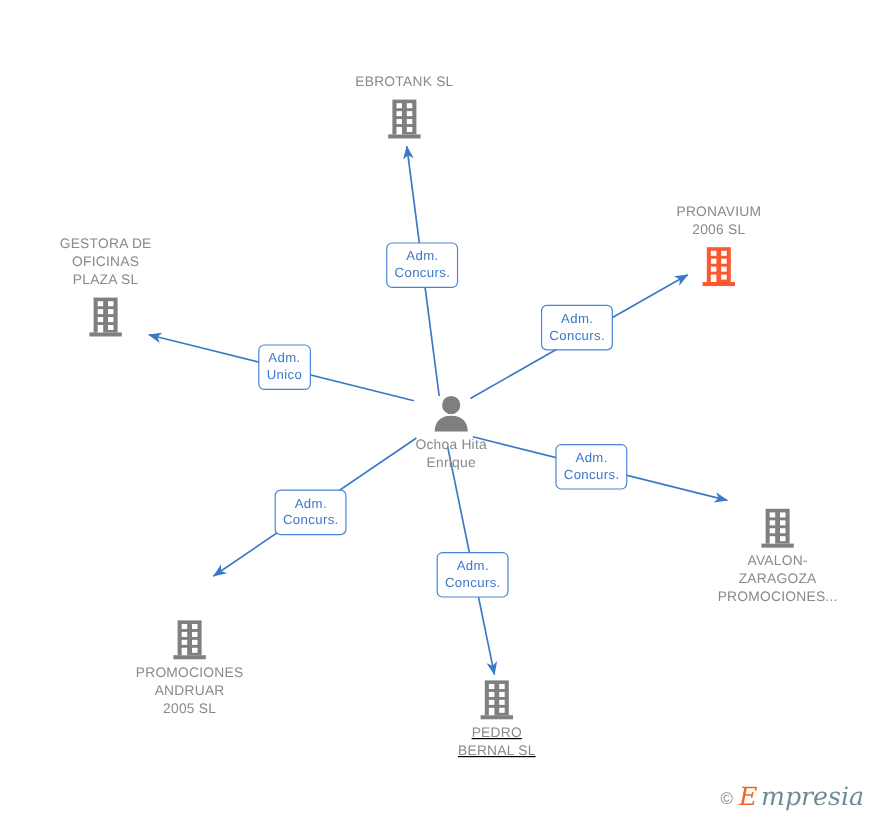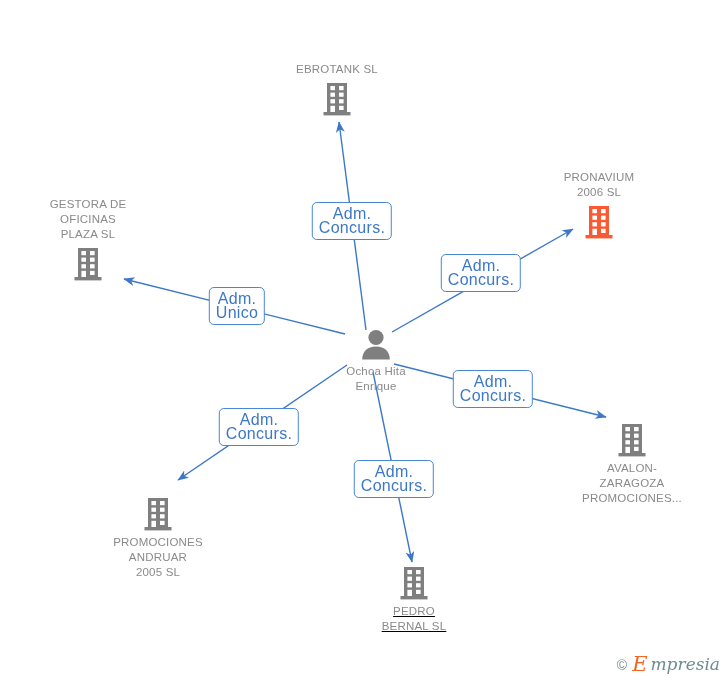--- a/index.html
+++ b/index.html
@@ -56,21 +56,21 @@
     height: 32px;
     display: block;
   }
   .edge-label {
     position: absolute;
     box-sizing: border-box;
     border: 1px solid #4a86d6;
     border-radius: 5px;
     background: #ffffff;
     color: #3c78c8;
-    font-size: 16px;
+    font-size: 11px;
     line-height: 14px;
     text-align: center;
     padding: 4px 6px 4px 6px;
     letter-spacing: 0.3px;
     white-space: pre-line;
     transform: translate(-50%, -50%);
   }
   #watermark {
     position: absolute;
     right: 8px;
@@ -87,21 +87,21 @@
     font-family: "DejaVu Serif", serif;
     font-style: italic;
     font-size: 21px;
     color: #f26522;
     line-height: 1;
     margin-right: -2px;
   }
   .wm-text {
     font-family: "DejaVu Serif", serif;
     font-style: italic;
-    font-size: 17px;
+    font-size: 21px;
     color: #6f8c93;
     line-height: 1;
   }
 </style>
 </head>
 <body>
 
 <div id="canvas">
 
   <svg id="edge-layer" viewBox="0 0 728 685" xmlns="http://www.w3.org/2000/svg">
@@ -181,21 +181,21 @@
         <rect x="9.4" y="11.6" width="4.6" height="4.2" fill="#ffffff"></rect>
         <rect x="18" y="11.6" width="4.6" height="4.2" fill="#ffffff"></rect>
         <rect x="9.4" y="18.2" width="4.6" height="4.2" fill="#ffffff"></rect>
         <rect x="18" y="18.2" width="4.6" height="4.2" fill="#ffffff"></rect>
         <rect x="9.4" y="24.8" width="4.6" height="6.2" fill="#ffffff"></rect>
         <rect x="18" y="24.8" width="4.6" height="4.2" fill="#ffffff"></rect>
       </svg>
     </span>
   </div>
 
-  <div class="node" style="left:632px; top:422px;justify-content:space-between;">
+  <div class="node" style="left:648px; top:422px;justify-content:space-between;">
     <span>
       <svg class="node-icon" viewBox="0 0 32 36" xmlns="http://www.w3.org/2000/svg">
         <rect x="6" y="2" width="20" height="29" fill="#7f7f7f"></rect>
         <rect x="2.5" y="31" width="27" height="3.4" fill="#7f7f7f"></rect>
         <rect x="9.4" y="5" width="4.6" height="4.2" fill="#ffffff"></rect>
         <rect x="18" y="5" width="4.6" height="4.2" fill="#ffffff"></rect>
         <rect x="9.4" y="11.6" width="4.6" height="4.2" fill="#ffffff"></rect>
         <rect x="18" y="11.6" width="4.6" height="4.2" fill="#ffffff"></rect>
         <rect x="9.4" y="18.2" width="4.6" height="4.2" fill="#ffffff"></rect>
         <rect x="18" y="18.2" width="4.6" height="4.2" fill="#ffffff"></rect>
@@ -220,21 +220,21 @@
         <rect x="9.4" y="18.2" width="4.6" height="4.2" fill="#ffffff"></rect>
         <rect x="18" y="18.2" width="4.6" height="4.2" fill="#ffffff"></rect>
         <rect x="9.4" y="24.8" width="4.6" height="6.2" fill="#ffffff"></rect>
         <rect x="18" y="24.8" width="4.6" height="4.2" fill="#ffffff"></rect>
       </svg>
     </span>
     <div class="node-label below">PEDRO
 BERNAL SL</div>
   </div>
 
-  <div class="node" style="left:158px; top:496px;">
+  <div class="node" style="left:158px; top:515px;">
     <span>
       <svg class="node-icon" viewBox="0 0 32 36" xmlns="http://www.w3.org/2000/svg">
         <rect x="6" y="2" width="20" height="29" fill="#7f7f7f"></rect>
         <rect x="2.5" y="31" width="27" height="3.4" fill="#7f7f7f"></rect>
         <rect x="9.4" y="5" width="4.6" height="4.2" fill="#ffffff"></rect>
         <rect x="18" y="5" width="4.6" height="4.2" fill="#ffffff"></rect>
         <rect x="9.4" y="11.6" width="4.6" height="4.2" fill="#ffffff"></rect>
         <rect x="18" y="11.6" width="4.6" height="4.2" fill="#ffffff"></rect>
         <rect x="9.4" y="18.2" width="4.6" height="4.2" fill="#ffffff"></rect>
         <rect x="18" y="18.2" width="4.6" height="4.2" fill="#ffffff"></rect>

